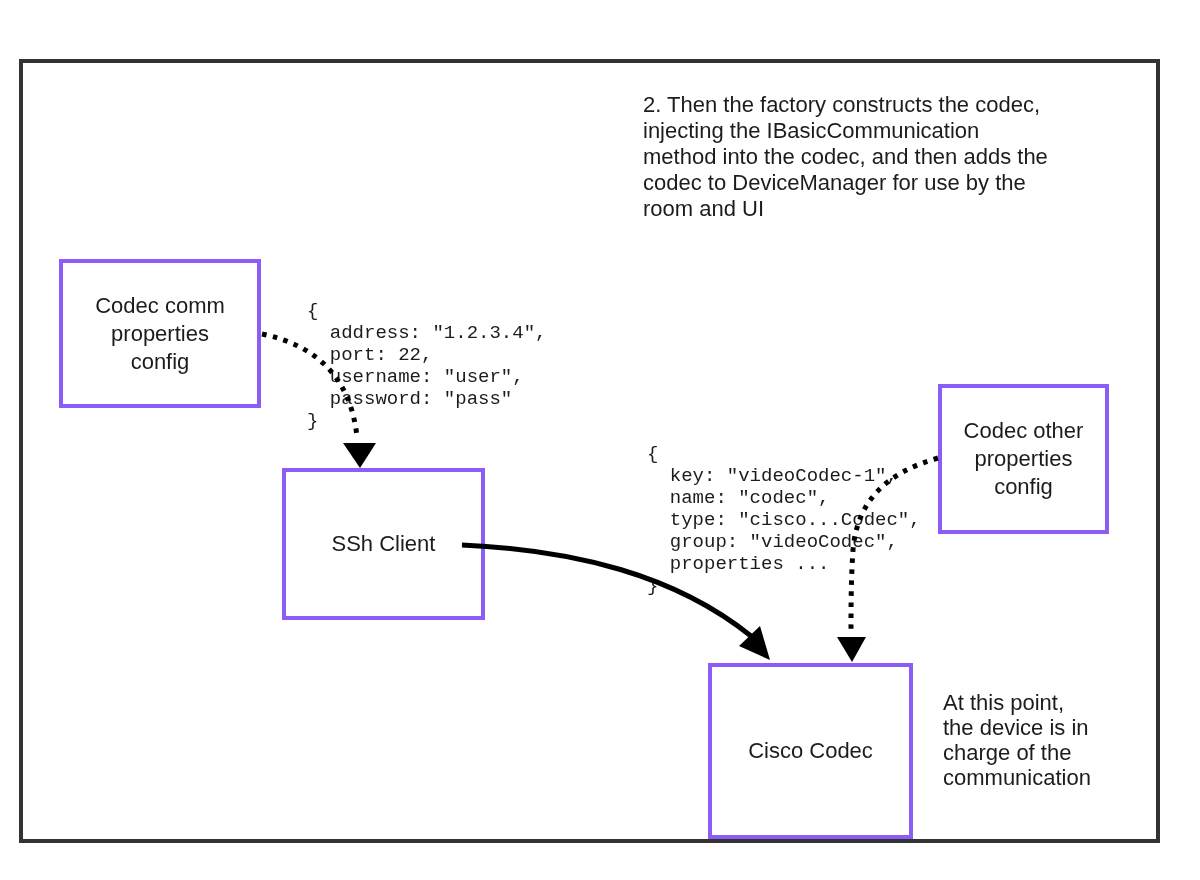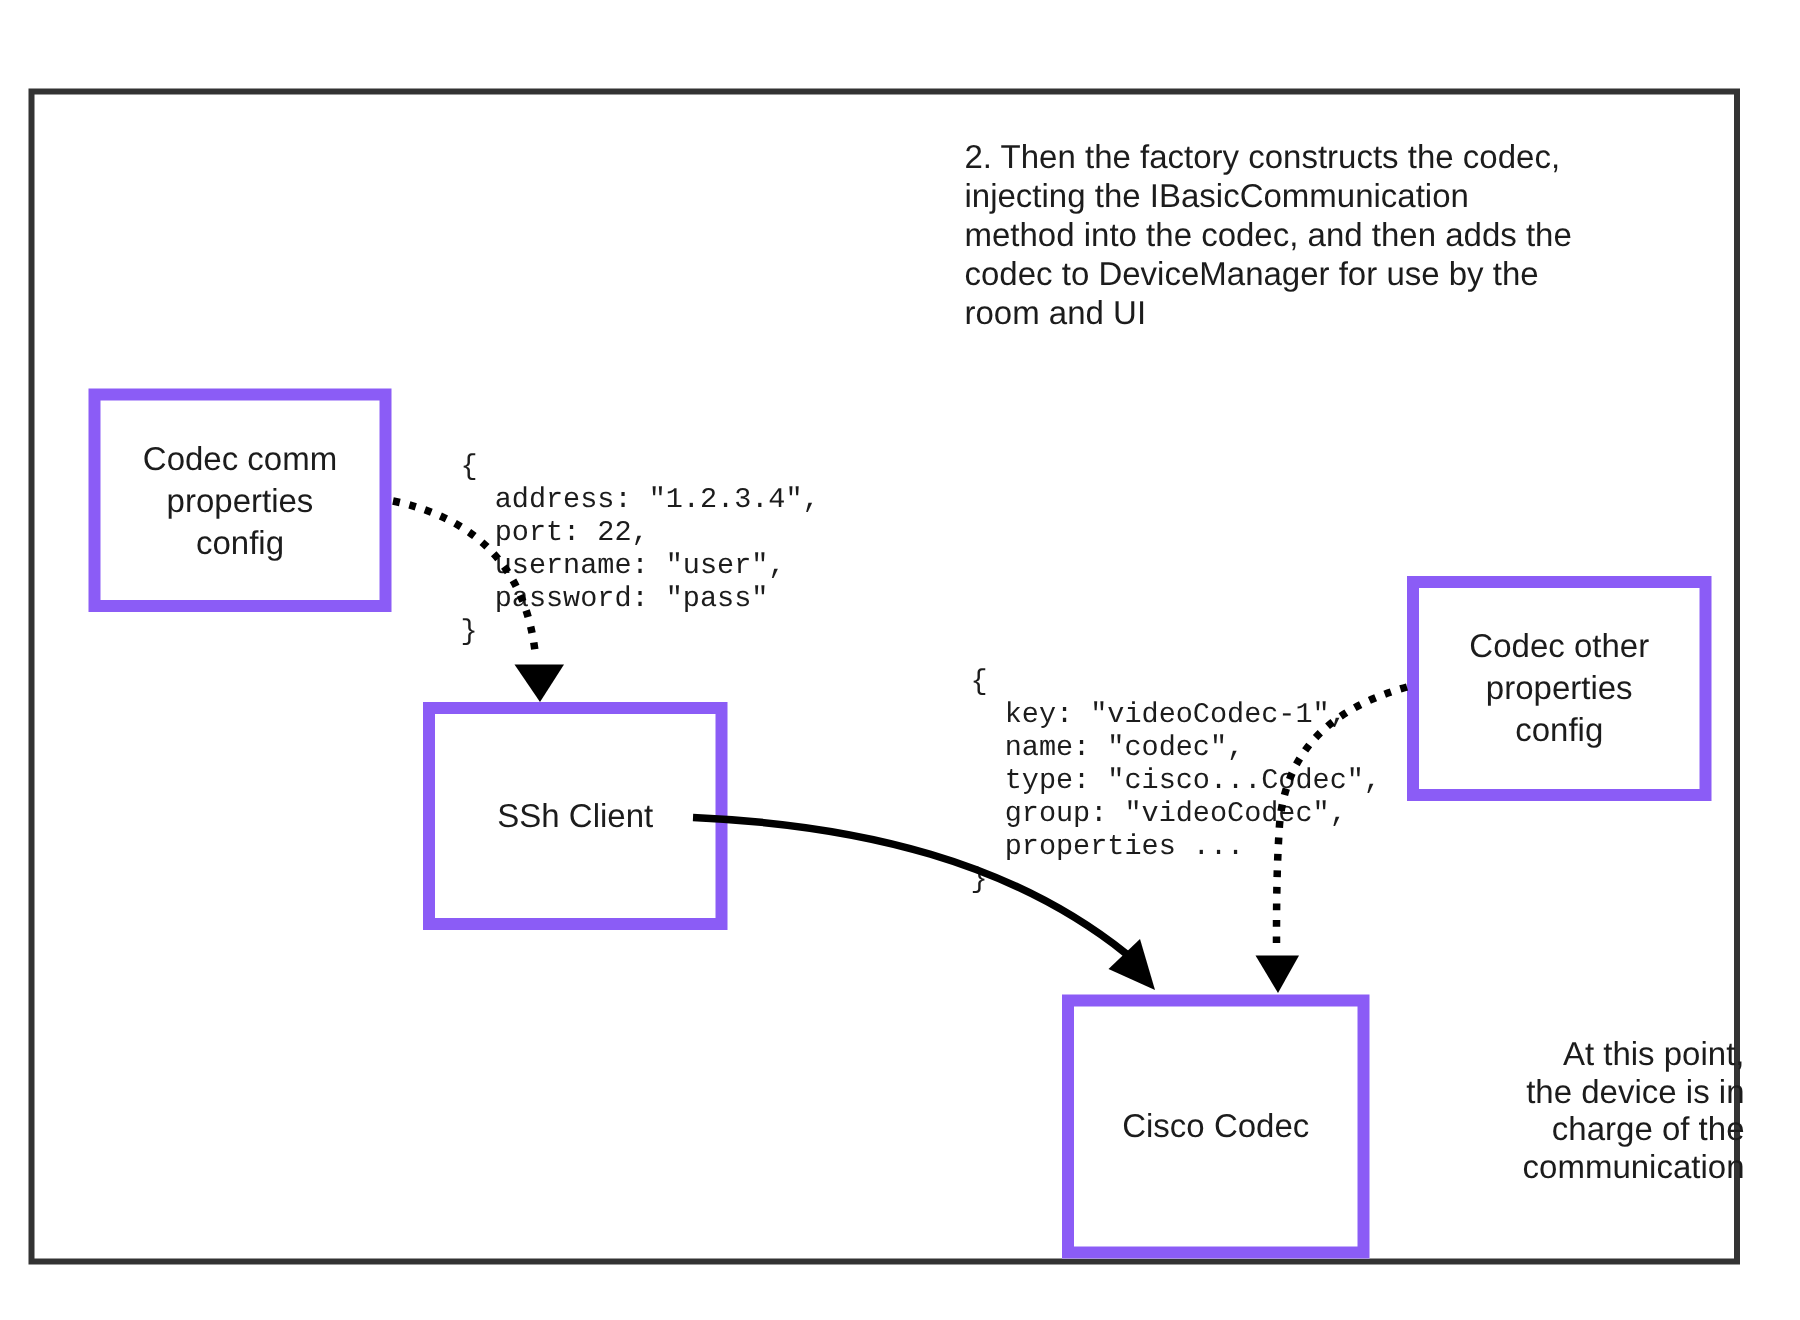--- a/index.html
+++ b/index.html
@@ -23,40 +23,40 @@
 
   .annotation {
     position: absolute;
     font-size: 22px;
     line-height: 26px;
     white-space: pre-line;
     color: #1c1c1c;
   }
   .annotation.step1 { left: 56px;  top: 90px;  width: 470px; line-height: 27px; }
   .annotation.step2 { left: 643px; top: 92px;  width: 510px; }
-  .annotation.result{ left: 943px; top: 690px; width: 220px; line-height: 25px; text-align: right; }
+  .annotation.result{ left: 943px; top: 690px; width: 220px; line-height: 25px; }
 
   .node {
     position: absolute;
-    border: 8px solid #8b5cf6;
+    border: 4px solid #8b5cf6;
     background: #ffffff;
     display: flex;
     align-items: center;
     justify-content: center;
   }
   .node .node-label {
     font-size: 22px;
     line-height: 28px;
     text-align: center;
     white-space: pre-line;
     color: #1c1c1c;
   }
   .node.codec-comm  { left: 59px;  top: 259px; width: 202px; height: 149px; }
   .node.ssh-client  { left: 258px; top: 468px; width: 203px; height: 152px; margin-left: 24px; }
-  .node.codec-other { left: 938px; top: 384px; width: 203px; height: 150px; }
+  .node.codec-other { left: 938px; top: 384px; width: 171px; height: 150px; }
   .node.cisco-codec { left: 708px; top: 663px; width: 205px; height: 176px; }
 
   .code {
     position: absolute;
     font-family: "Liberation Mono", monospace;
     font-size: 19px;
     line-height: 22px;
     white-space: pre;
     color: #1c1c1c;
   }

